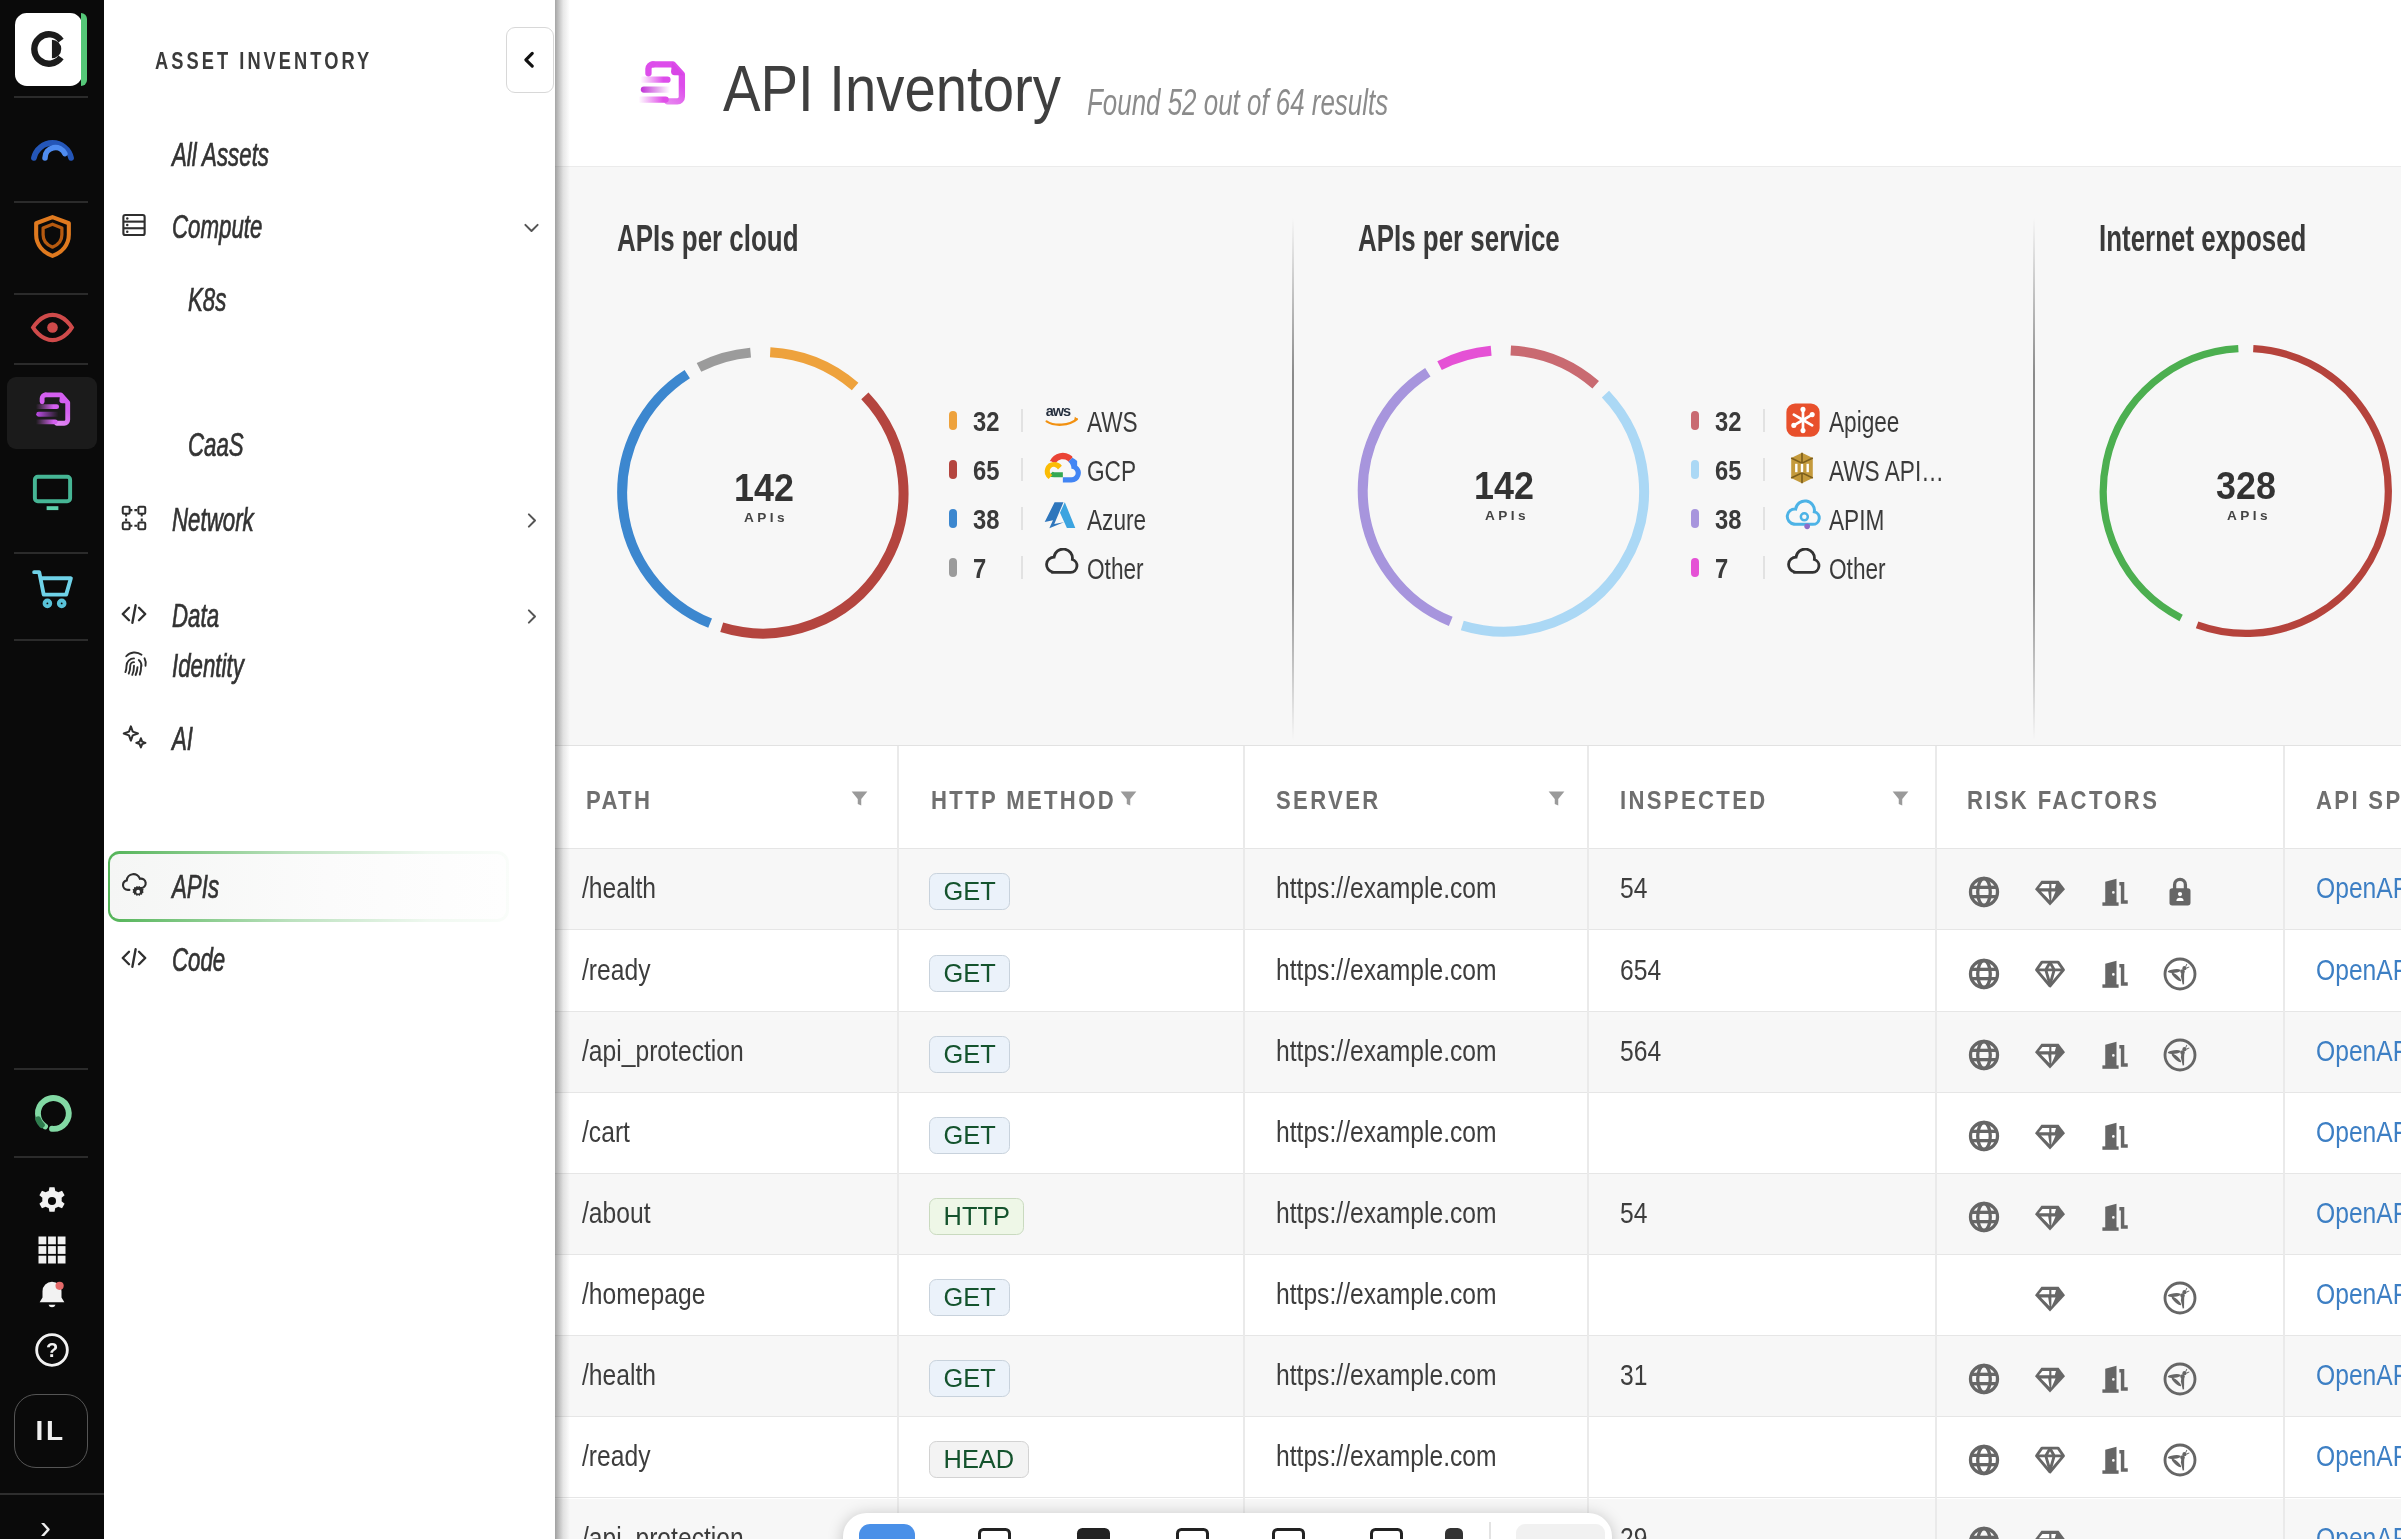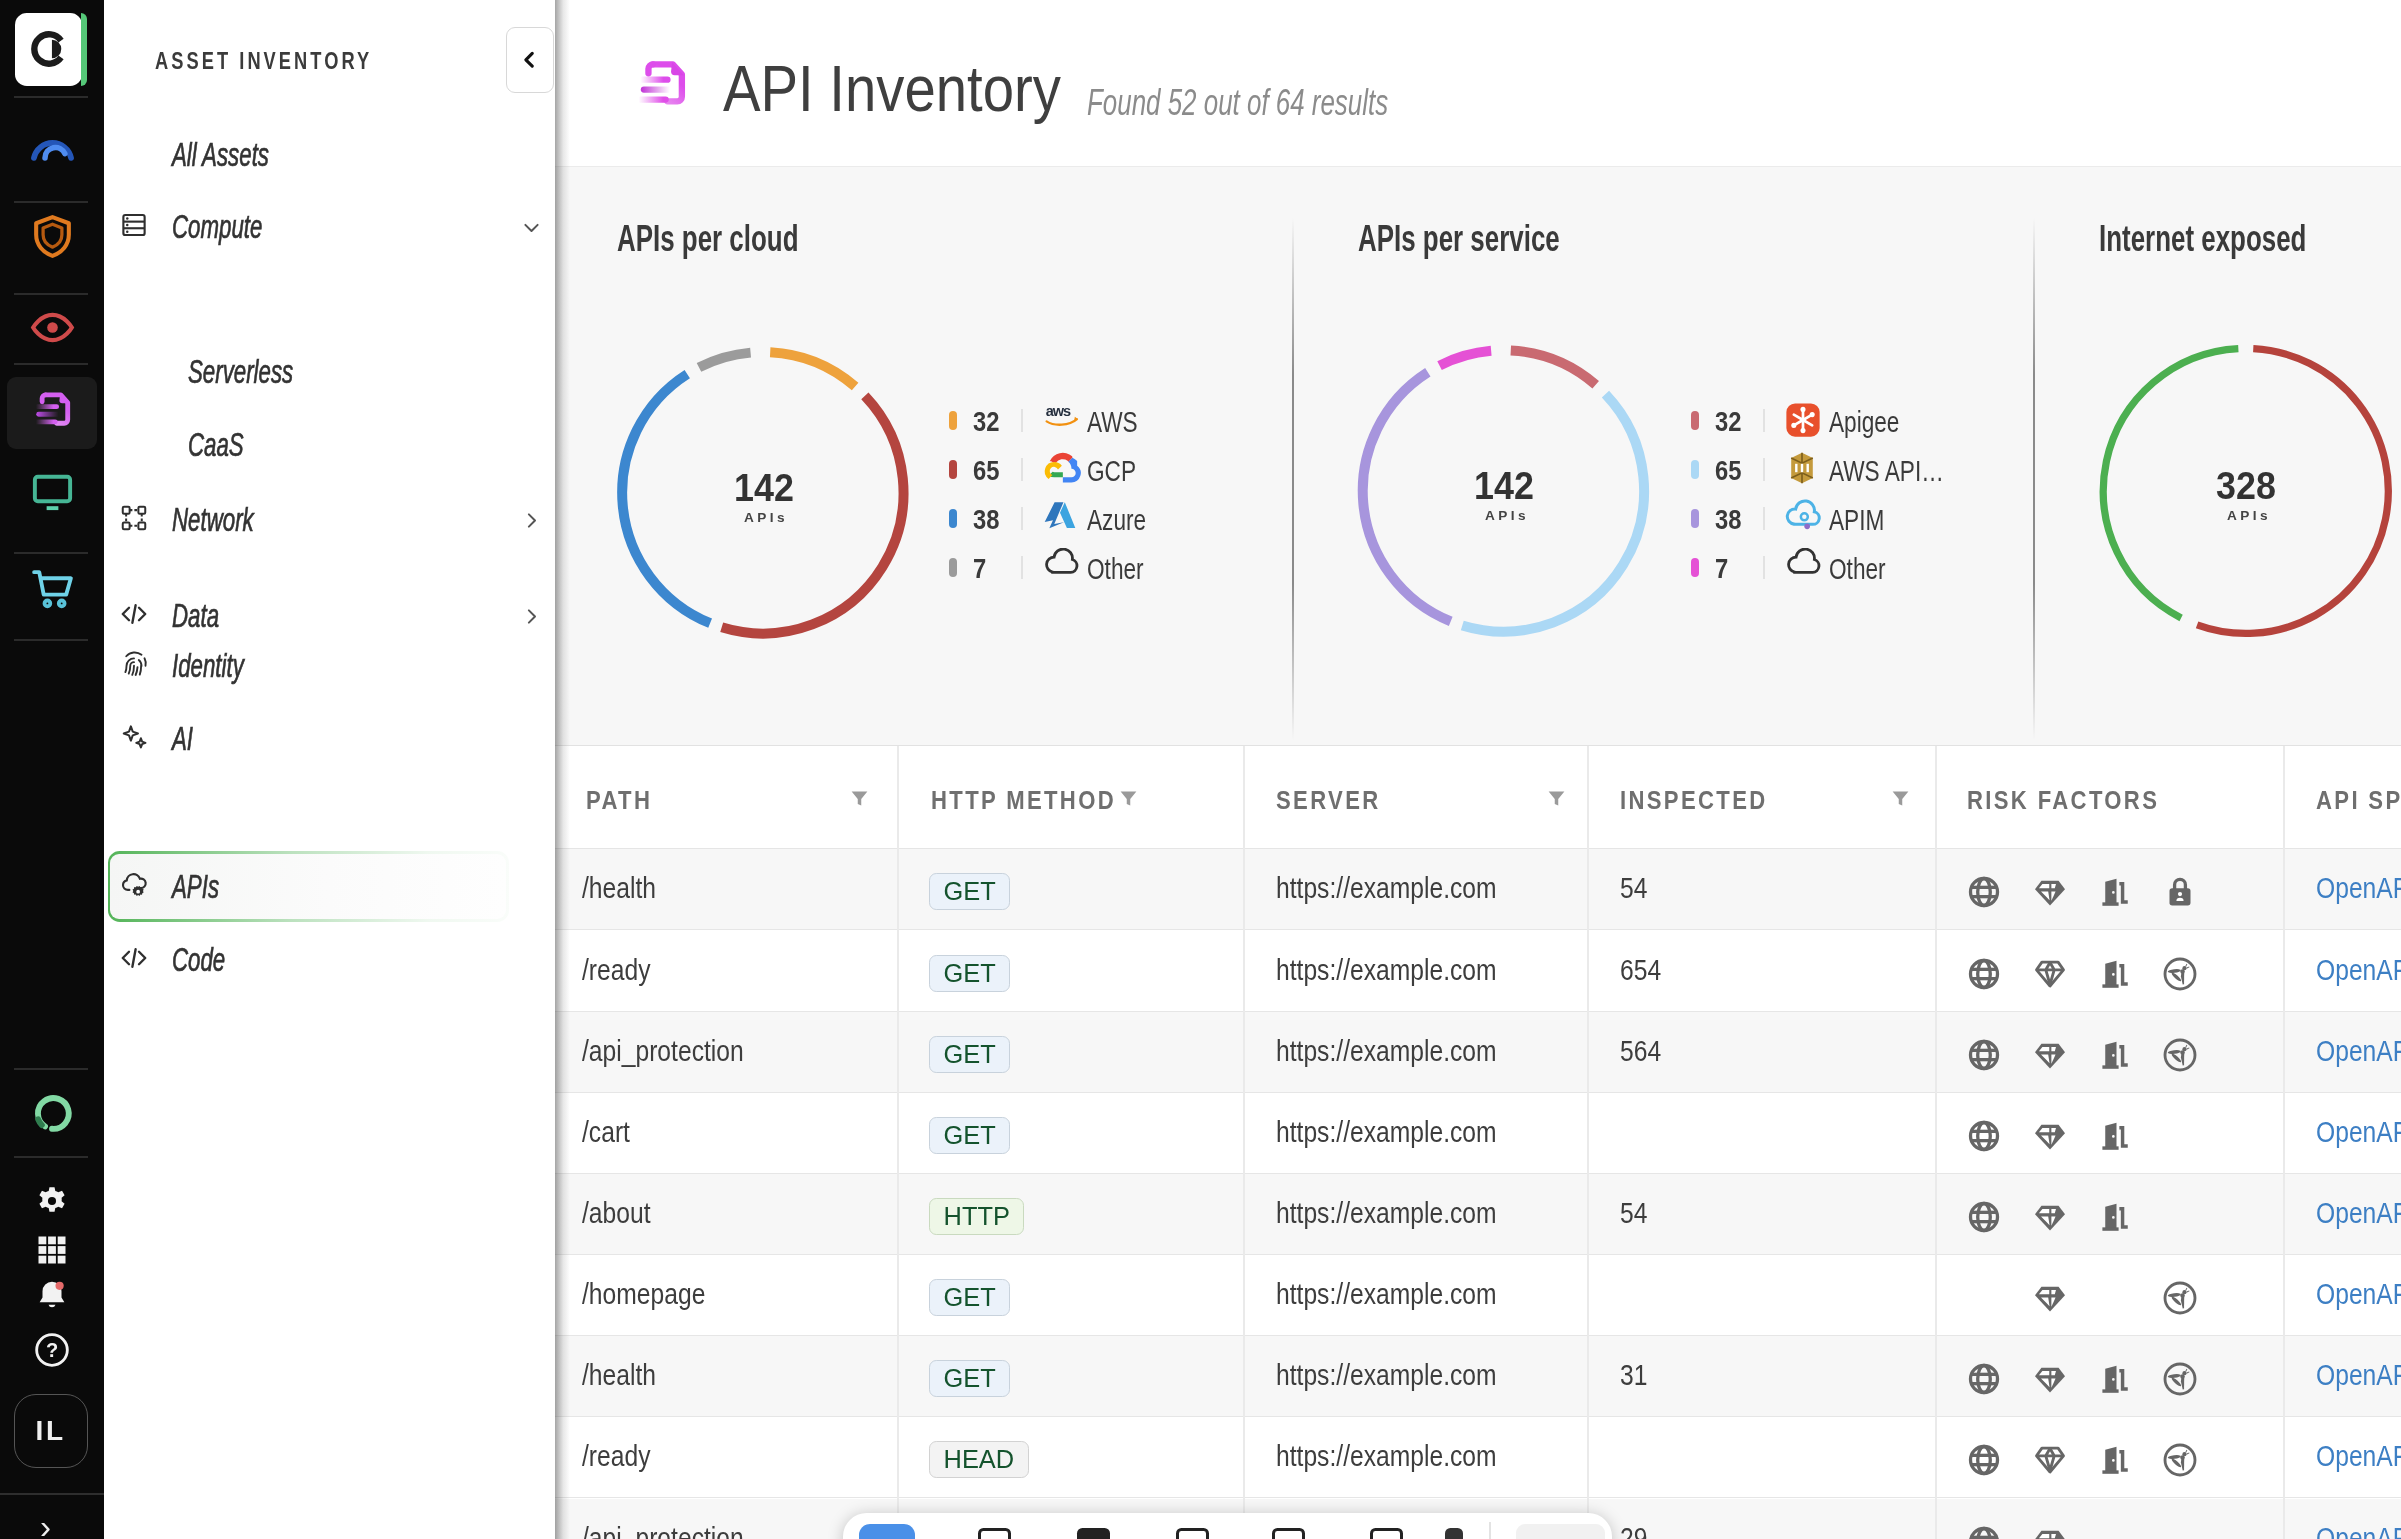--- a/index.html
+++ b/index.html
@@ -565,22 +565,22 @@
               <circle cx="6.6" cy="6.7" r="1"></circle>
               <circle cx="6.6" cy="12" r="1"></circle>
               <circle cx="6.6" cy="17.3" r="1"></circle>
             </g>
           </svg></span>
         <span class="mlabel" style="left:68px">Compute</span>
         <span class="chev"><svg width="21" height="21" viewBox="0 0 24 24">
             <path fill="none" stroke="#555" stroke-width="2.3" stroke-linecap="round" stroke-linejoin="round" d="M5 9l7 7 7-7"></path>
           </svg></span>
       </div>
-<div class="mitem" style="top:352px;">
-        <span class="mlabel" style="left:84px">Serverless</span>
+<div class="mitem" style="top:280px;">
+        <span class="mlabel" style="left:84px">K8s</span>
       </div>
 <div class="mitem" style="top:500px;">
         <span class="mico"><svg width="30" height="30" viewBox="0 0 24 24">
             <g fill="none" stroke="#2f2f2f" stroke-width="1.6">
               <rect x="3" y="3" width="5.5" height="5.5" rx="1"></rect>
               <rect x="15.5" y="3" width="5.5" height="5.5" rx="1"></rect>
               <rect x="3" y="15.5" width="5.5" height="5.5" rx="1"></rect>
               <rect x="15.5" y="15.5" width="5.5" height="5.5" rx="1"></rect>
               <path d="M8.5 5.7h7M8.5 18.2h7M5.7 8.5v7M18.2 8.5v7" stroke-dasharray="2.2 1.6"></path>
             </g>

